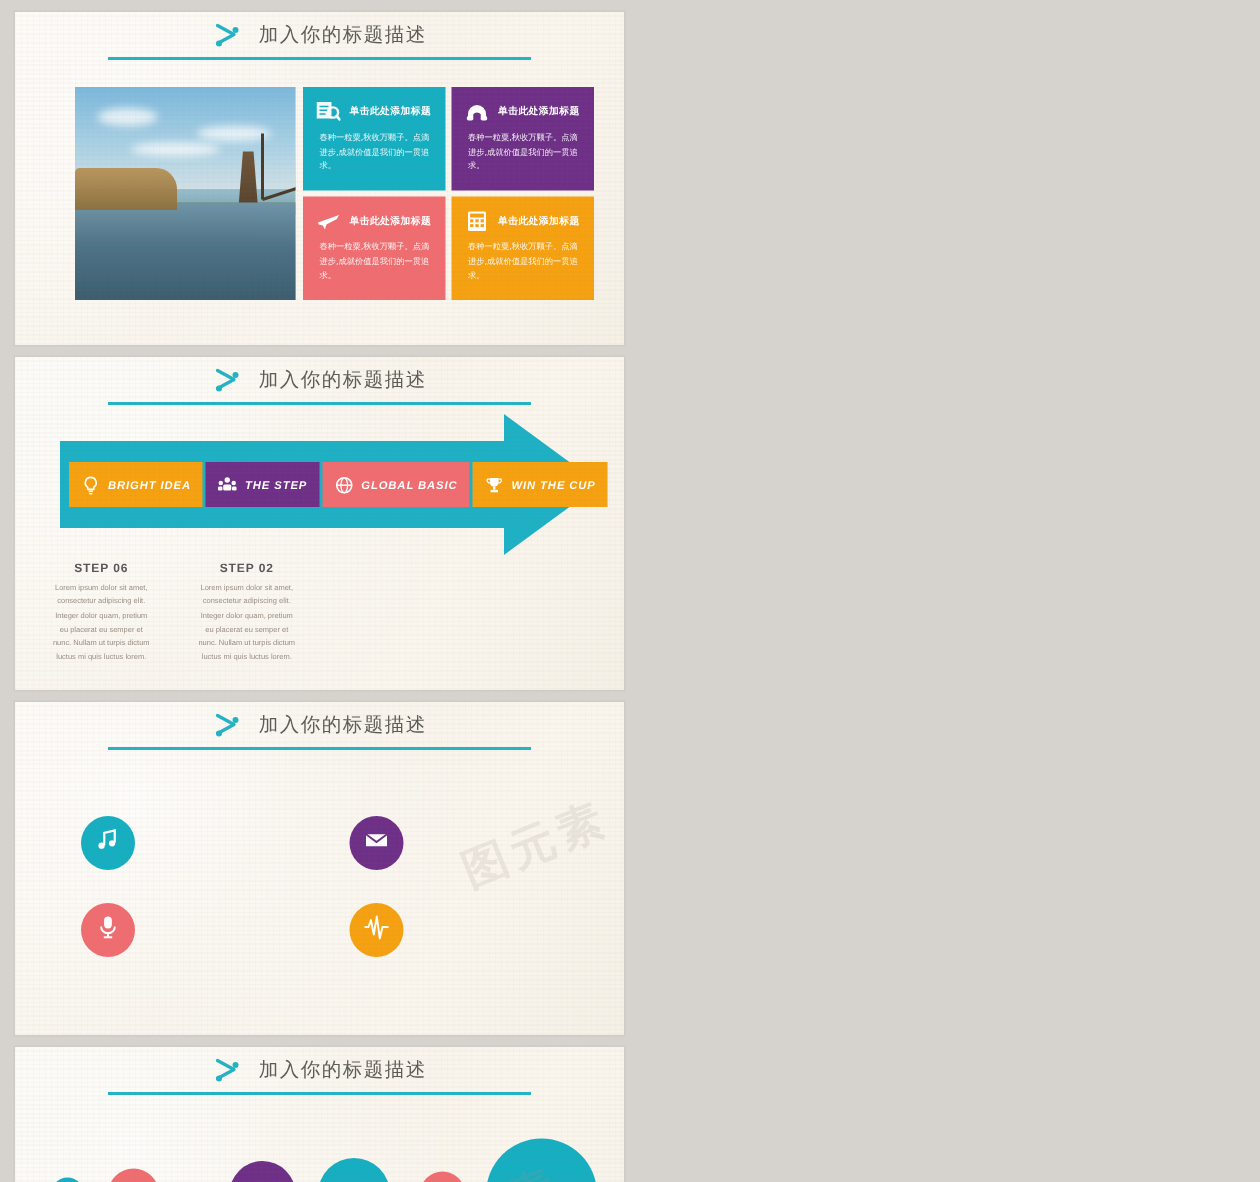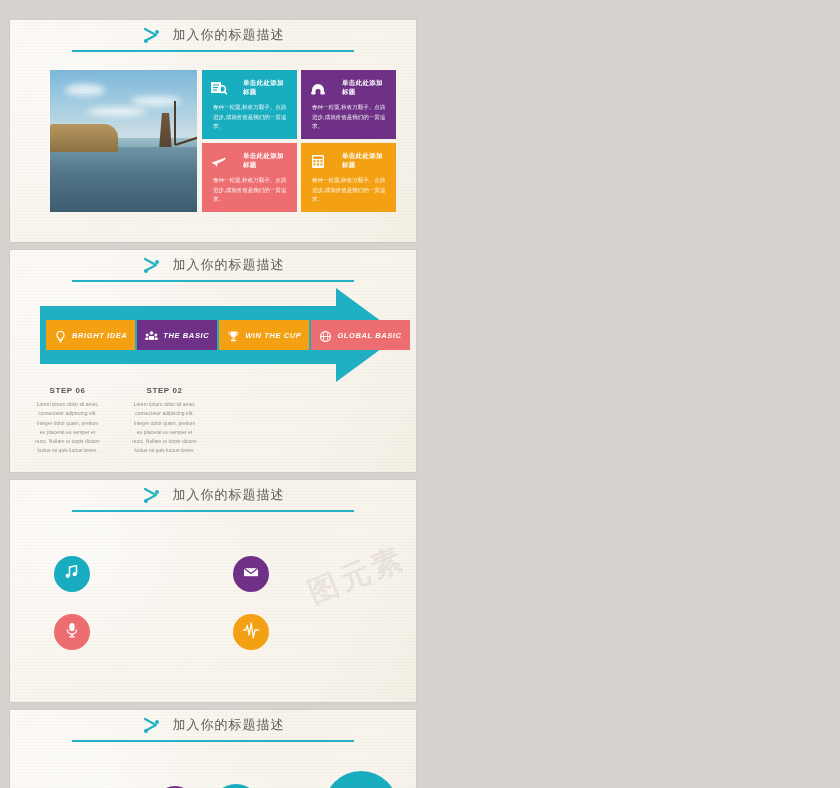--- a/index.html
+++ b/index.html
@@ -8,21 +8,21 @@
     width: 840px; height: 788px;
     background: #d6d3cf;
     font-family: "Liberation Sans", "DejaVu Sans", sans-serif;
     overflow: hidden;
   }
   .sheet {
     width: 760px; height: 788px;
     background: #d6d3cf;
     display: flex; flex-wrap: wrap;
     align-content: flex-start;
-    padding: 20px 10px;
+    padding: 8px 10px;
     gap: 8px 10px;
   }
   .slide {
     width: 406px; height: 222px;
     background:
       radial-gradient(circle at 20% 30%, rgba(255,255,255,.7), rgba(0,0,0,0) 60%),
       linear-gradient(120deg,#fbf8f1 0%, #f7f2e9 40%, #faf6ee 70%, #f5f0e6 100%);
     position: relative;
     overflow: hidden;
     box-shadow: 0 0 0 1px rgba(0,0,0,.03);
@@ -66,21 +66,21 @@
     background:linear-gradient(180deg,#b79256,#8d6f3c);border-radius:3px 14px 0 0;opacity:.95;}
   .s1-photo .mill{position:absolute;right:16%;top:30%;width:16px;height:40%;
     background:linear-gradient(180deg,#6f563b,#4b3a28);clip-path:polygon(28% 0,72% 0,100% 100%,0 100%);}
   .s1-photo .blade{position:absolute;right:14%;top:22%;width:2px;height:44px;background:#4b3a28;transform-origin:50% 100%;}
   .s1-photo .blade.b2{transform:rotate(72deg);}
   .s1-photo .grass{position:absolute;left:0;bottom:40%;right:0;height:6%;background:#6f8a4c;opacity:.85;}
 
   .s1-grid{position:absolute; left:192px; top:50px; right:20px; height:142px;
     display:grid; grid-template-columns:1fr 1fr; grid-template-rows:1fr 1fr; gap:4px;}
   .s1-card{position:relative; padding:9px 9px 6px 9px; color:#fff;}
-  .s1-card-top{display:flex; align-items:center; gap:16px; margin-bottom:6px;}
+  .s1-card-top{display:flex; align-items:center; gap:6px; margin-bottom:6px;}
   .s1-card-icon{width:16px;height:15px;flex:none;}
   .s1-card-title{font-size:6.5px; font-weight:bold; letter-spacing:.3px;
     font-family:"DejaVu Sans","Liberation Sans",sans-serif;}
   .s1-card-body{font-size:5.5px; line-height:1.75; opacity:.93;
     font-family:"DejaVu Sans","Liberation Sans",sans-serif; padding-left:2px;}
 
   
   .s2-arrow-wrap{position:absolute; left:30px; top:38px; width:360px; height:94px;}
   .s2-arrow-body{position:absolute; left:0; top:18px; width:300px; height:58px; background:#1eb0c4;}
   .s2-arrow-head{position:absolute; left:296px; top:0; width:0; height:0;
@@ -241,42 +241,42 @@
           <span class="s2-chip-ico">
             <svg viewBox="0 0 13 13">
                 <circle cx="6.5" cy="3" r="1.8" fill="#fff"></circle>
                 <circle cx="2.2" cy="5" r="1.5" fill="#fff"></circle>
                 <circle cx="10.8" cy="5" r="1.5" fill="#fff"></circle>
                 <rect x="3.8" y="6" width="5.4" height="4" rx="1" fill="#fff"></rect>
                 <rect x="0.3" y="7.4" width="3" height="2.6" rx=".8" fill="#fff"></rect>
                 <rect x="9.7" y="7.4" width="3" height="2.6" rx=".8" fill="#fff"></rect>
               </svg>
           </span>
-          <span class="s2-chip-label">THE BASIC</span>
+          <span class="s2-chip-label">THE STEP</span>
+        </div>
+        <div class="s2-chip" style="background:#ef6d70">
+          <span class="s2-chip-ico">
+            <svg viewBox="0 0 13 13">
+                <circle cx="6.5" cy="6.5" r="5" fill="none" stroke="#fff" stroke-width="1.1"></circle>
+                <ellipse cx="6.5" cy="6.5" rx="2.2" ry="5" fill="none" stroke="#fff" stroke-width=".9"></ellipse>
+                <path d="M1.7 6.5h9.6" stroke="#fff" stroke-width=".9"></path>
+              </svg>
+          </span>
+          <span class="s2-chip-label">GLOBAL BASIC</span>
         </div>
         <div class="s2-chip" style="background:#f5a111">
           <span class="s2-chip-ico">
             <svg viewBox="0 0 13 13">
                 <path d="M3.6 1.6h5.8v3a2.9 2.9 0 0 1-5.8 0z" fill="#fff"></path>
                 <path d="M3.6 2.4H2a1.6 1.6 0 0 0 1.8 2.4M9.4 2.4H11a1.6 1.6 0 0 1-1.8 2.4" fill="none" stroke="#fff" stroke-width=".9"></path>
                 <rect x="5.7" y="7.4" width="1.6" height="2" fill="#fff"></rect>
                 <rect x="4" y="9.6" width="5" height="1.6" fill="#fff"></rect>
               </svg>
           </span>
           <span class="s2-chip-label">WIN THE CUP</span>
-        </div>
-        <div class="s2-chip" style="background:#ef6d70">
-          <span class="s2-chip-ico">
-            <svg viewBox="0 0 13 13">
-                <circle cx="6.5" cy="6.5" r="5" fill="none" stroke="#fff" stroke-width="1.1"></circle>
-                <ellipse cx="6.5" cy="6.5" rx="2.2" ry="5" fill="none" stroke="#fff" stroke-width=".9"></ellipse>
-                <path d="M1.7 6.5h9.6" stroke="#fff" stroke-width=".9"></path>
-              </svg>
-          </span>
-          <span class="s2-chip-label">GLOBAL BASIC</span>
         </div>
       </div>
     </div>
 
     <div class="s2-steps">
       <div class="s2-step">
         <div class="s2-step-h">STEP 06</div>
         <div class="s2-step-b">Lorem ipsum dolor sit amet, consectetur adipiscing elit. Integer dolor quam, pretium eu placerat eu semper et nunc. Nullam ut turpis dictum luctus mi quis luctus lorem.</div>
       </div>
       <div class="s2-step">

